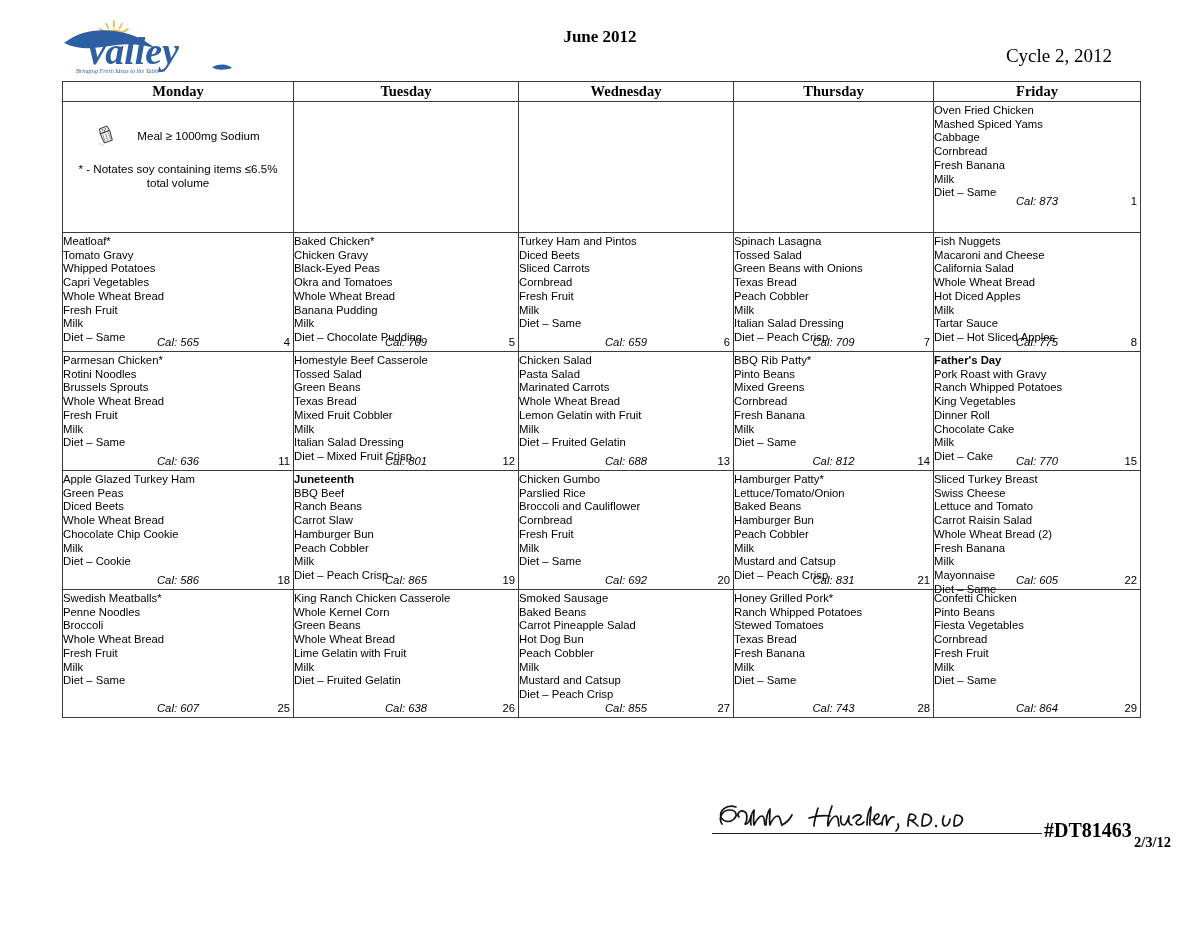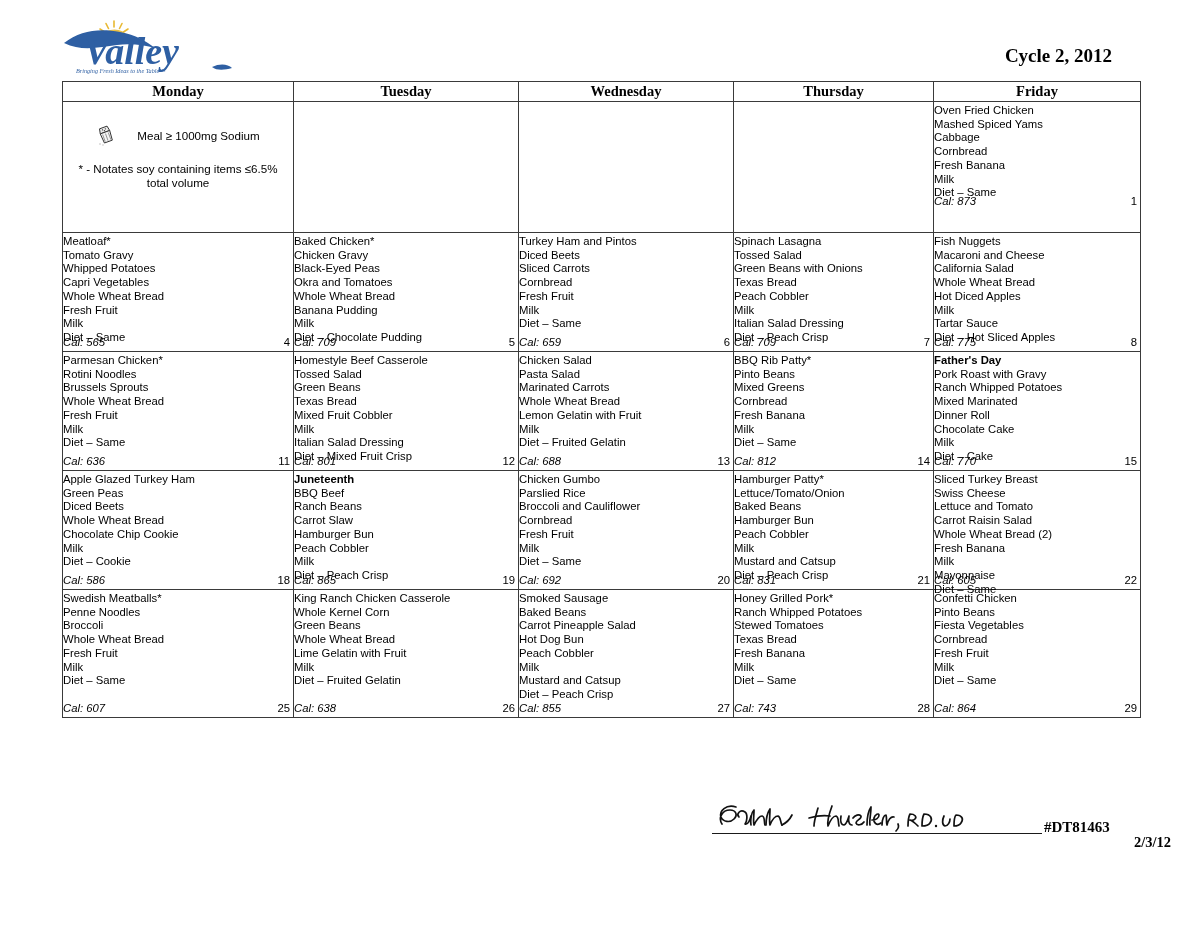--- a/index.html
+++ b/index.html
@@ -51,21 +51,21 @@
     font-weight: bold;
     font-size: 17px;
     line-height: 21px;
     display: block;
   }
   .cycle-block {
     position: absolute;
     right: 88px;
     top: 45px;
     font-family: "Liberation Serif", serif;
-    font-weight: bold;
+    font-weight: normal;
     font-size: 19px;
   }
 
   
   .calendar {
     position: absolute;
     left: 62px;
     top: 81px;
     width: 1078px;
     border-collapse: collapse;
@@ -110,21 +110,21 @@
   .cell-footer {
     position: absolute;
     left: 0;
     right: 0;
     bottom: 2px;
     height: 14px;
   }
   .cal-value {
     position: absolute;
     left: 0; right: 0;
-    text-align: left;
+    text-align: center;
     font-size: 11.3px;
     font-style: italic;
     line-height: 14px;
   }
   .day-number {
     position: absolute;
     right: 3px;
     bottom: 0;
     font-size: 11.3px;
     line-height: 14px;
@@ -167,21 +167,21 @@
     left: 0;
     top: 45px;
     width: 330px;
     border-bottom: 1.3px solid #1a1a1a;
   }
   .sig-id {
     position: absolute;
     left: 332px;
     top: 31px;
     font-family: "Liberation Serif", serif;
-    font-size: 15px;
+    font-size: 20px;
     font-weight: bold;
   }
   .sig-date {
     position: absolute;
     left: 422px;
     top: 46px;
     font-family: "Liberation Serif", serif;
     font-size: 14.5px;
     font-weight: bold;
   }
@@ -207,20 +207,21 @@
 
       <text x="22" y="46" font-family="Liberation Serif, serif" font-style="italic" font-weight="bold" font-size="38" fill="#2e5fa3">Valley</text>
 
       <text x="14" y="55" font-family="Liberation Serif, serif" font-style="italic" font-size="6.2" fill="#2e5fa3">Bringing Fresh Ideas to the Table™</text>
 
       <path d="M150 49 C158 45 166 46 170 50 C163 52 155 53 150 49 Z" fill="#2e5fa3"></path>
     </svg>
   </div>
 
   <div class="title-block">
+    <span class="title-sub">June 2012</span>
   </div>
 
   <div class="cycle-block">Cycle 2, 2012</div>
 </div>
 
 <table class="calendar">
   <colgroup>
     <col class="col-mon">
       <col class="col-tue">
       <col class="col-wed">
@@ -447,21 +448,21 @@
               <span class="day-number">14</span>
             </div>
           </div>
         </td>
         <td>
           <div class="day-cell">
             <div class="menu-list">
               <span class="menu-item bold">Father's Day</span>
               <span class="menu-item">Pork Roast with Gravy</span>
               <span class="menu-item">Ranch Whipped Potatoes</span>
-              <span class="menu-item">Mixed Marinated</span>
+              <span class="menu-item">King Vegetables</span>
               <span class="menu-item">Dinner Roll</span>
               <span class="menu-item">Chocolate Cake</span>
               <span class="menu-item">Milk</span>
               <span class="menu-item">Diet – Cake</span>
             </div>
             <div class="cell-footer">
               <span class="cal-value">Cal:  770</span>
               <span class="day-number">15</span>
             </div>
           </div>

